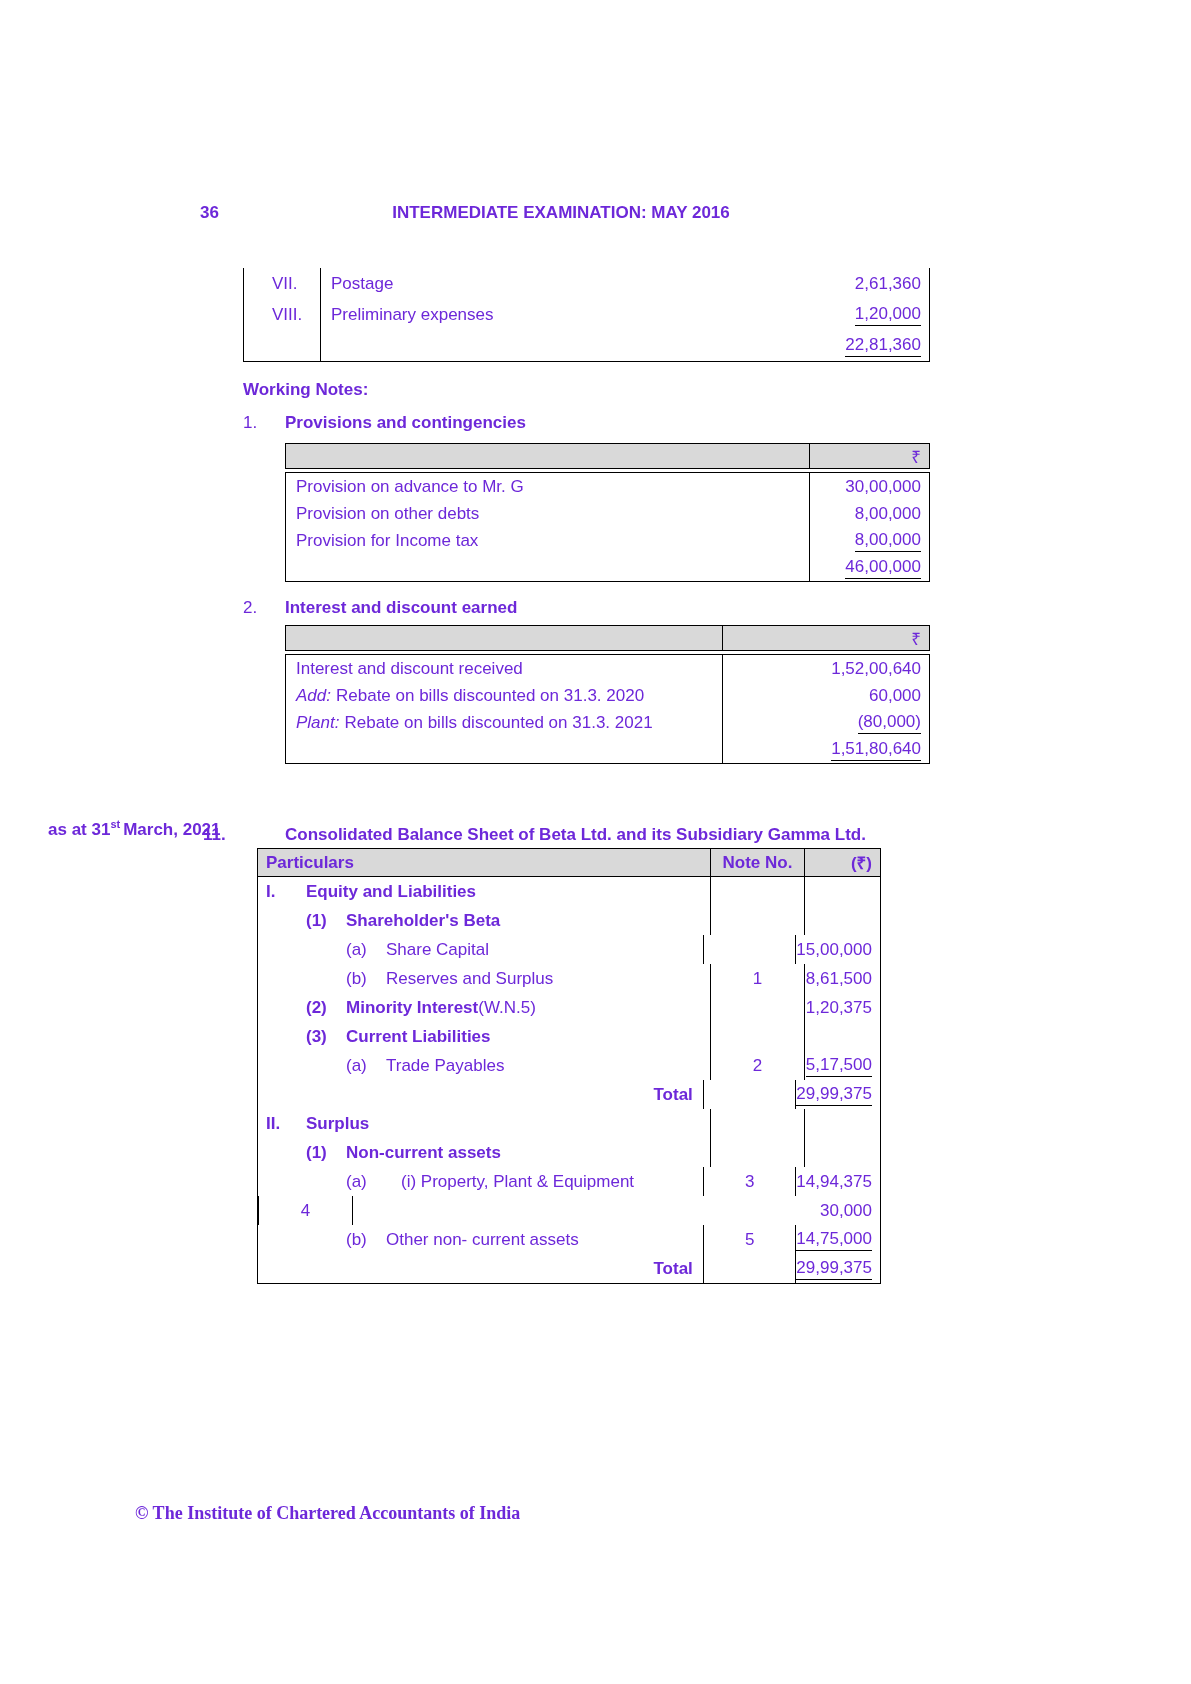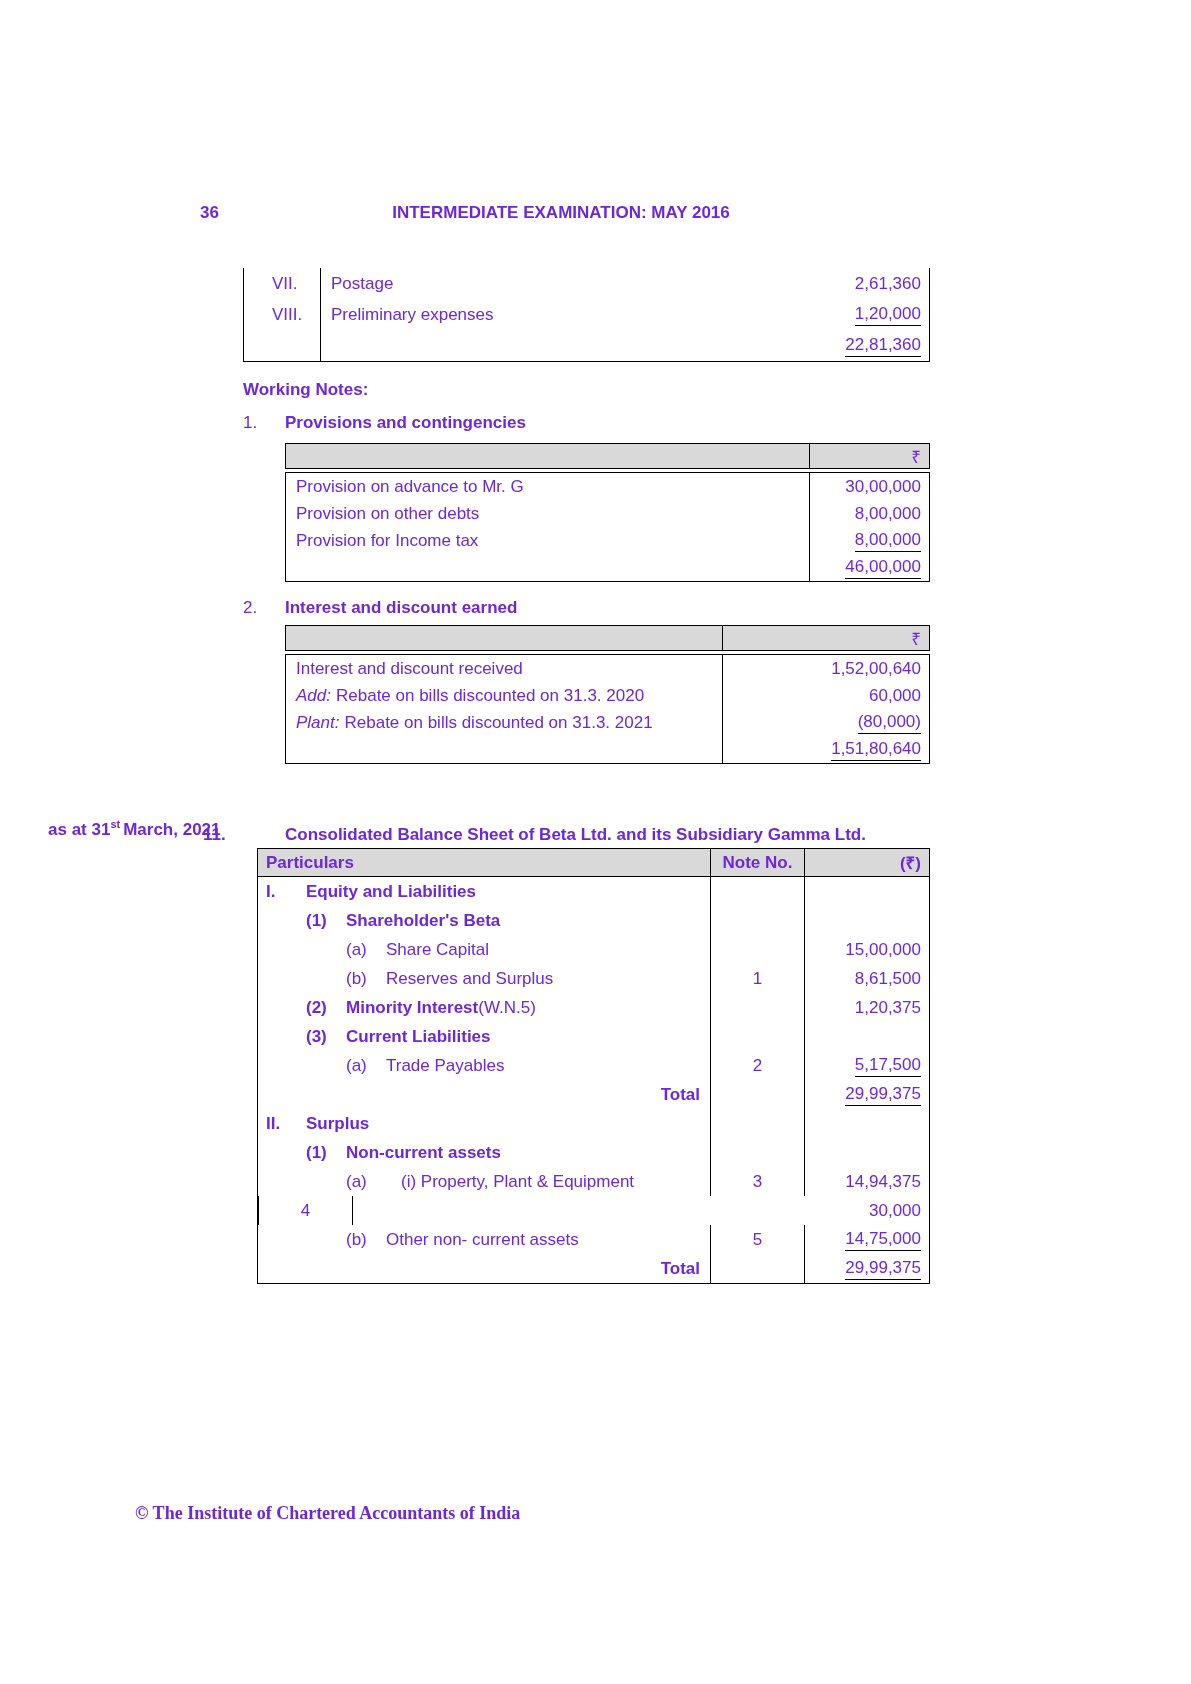--- a/index.html
+++ b/index.html
@@ -49,21 +49,21 @@
   .wn2 .wn-amt, .wn2 .cur { width:206px; }
 
   
   .q11-head { top:825px; left:203px; display:flex; }
   .q11-num { width:82px; font-weight:bold; }
   .q11-title { font-weight:bold; }
   .q11-date { top:818px; left:0; width:1136px; text-align:left; font-weight:bold;margin-left:48px; }
   .q11-date .post { margin-left:3px; }
 
   
-  .bs { top:848px; left:257px; width:673px; border:1px solid #000; }
+  .bs { top:848px; left:257px; width:624px; border:1px solid #000; }
   .bs-head { display:flex; height:28px; align-items:stretch; background:#d9d9d9; border-bottom:1px solid #000; font-weight:bold; }
   .bs-p { width:452px; display:flex; align-items:center; }
   .bs-n { width:95px; border-left:1px solid #000; border-right:1px solid #000; display:flex; align-items:center; justify-content:center; }
   .bs-a { flex:1; display:flex; align-items:center; justify-content:flex-end; padding-right:8px; }
   .bs-head .bs-p { padding-left:8px; }
   .bs-row { display:flex; height:29px; align-items:stretch; }
   .pfx { display:inline-block; flex:0 0 auto; width:40px; }
   .pfx.w55 { width:55px; }
   .ind1 { padding-left:8px; }
   .ind2 { padding-left:48px; }

